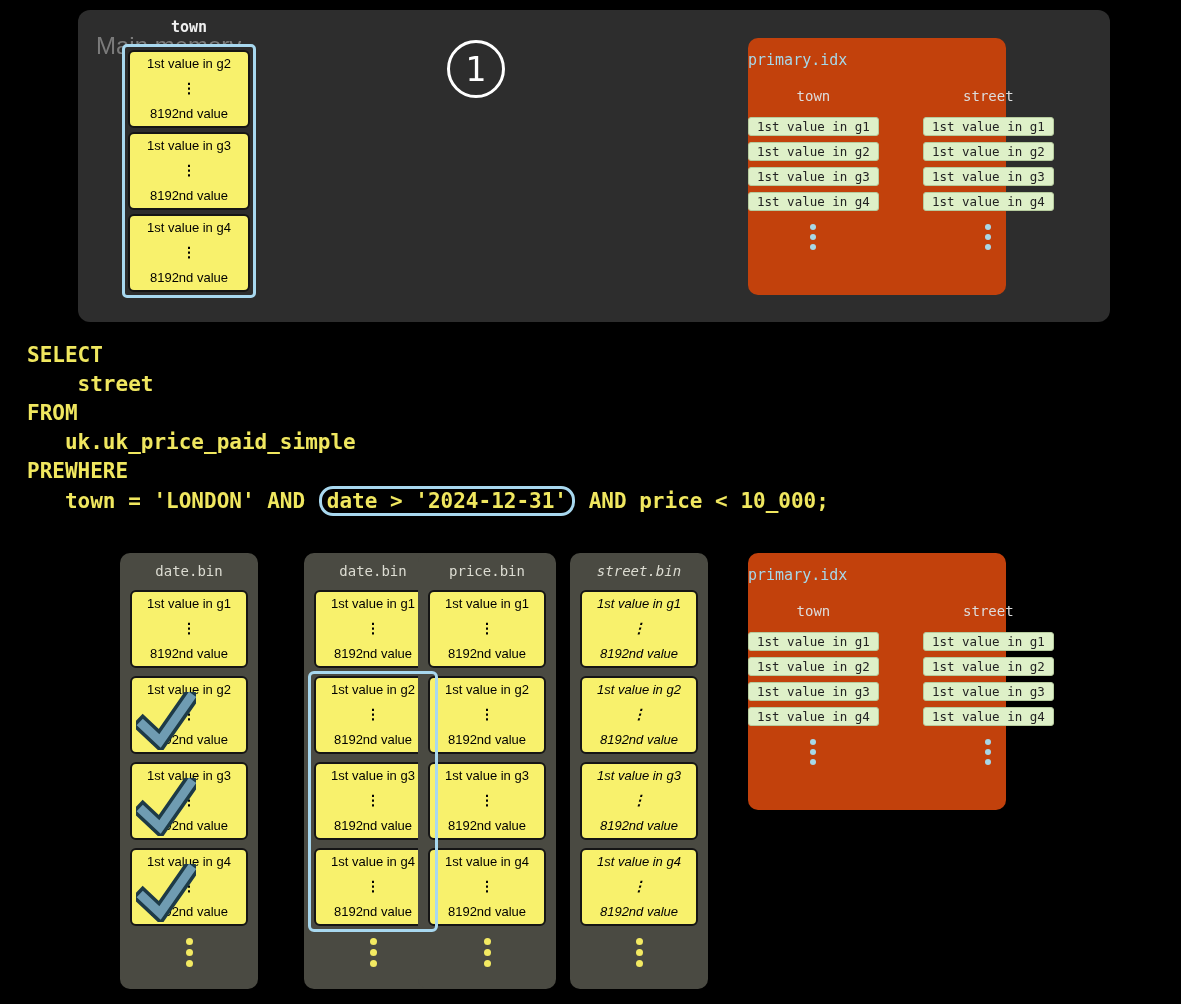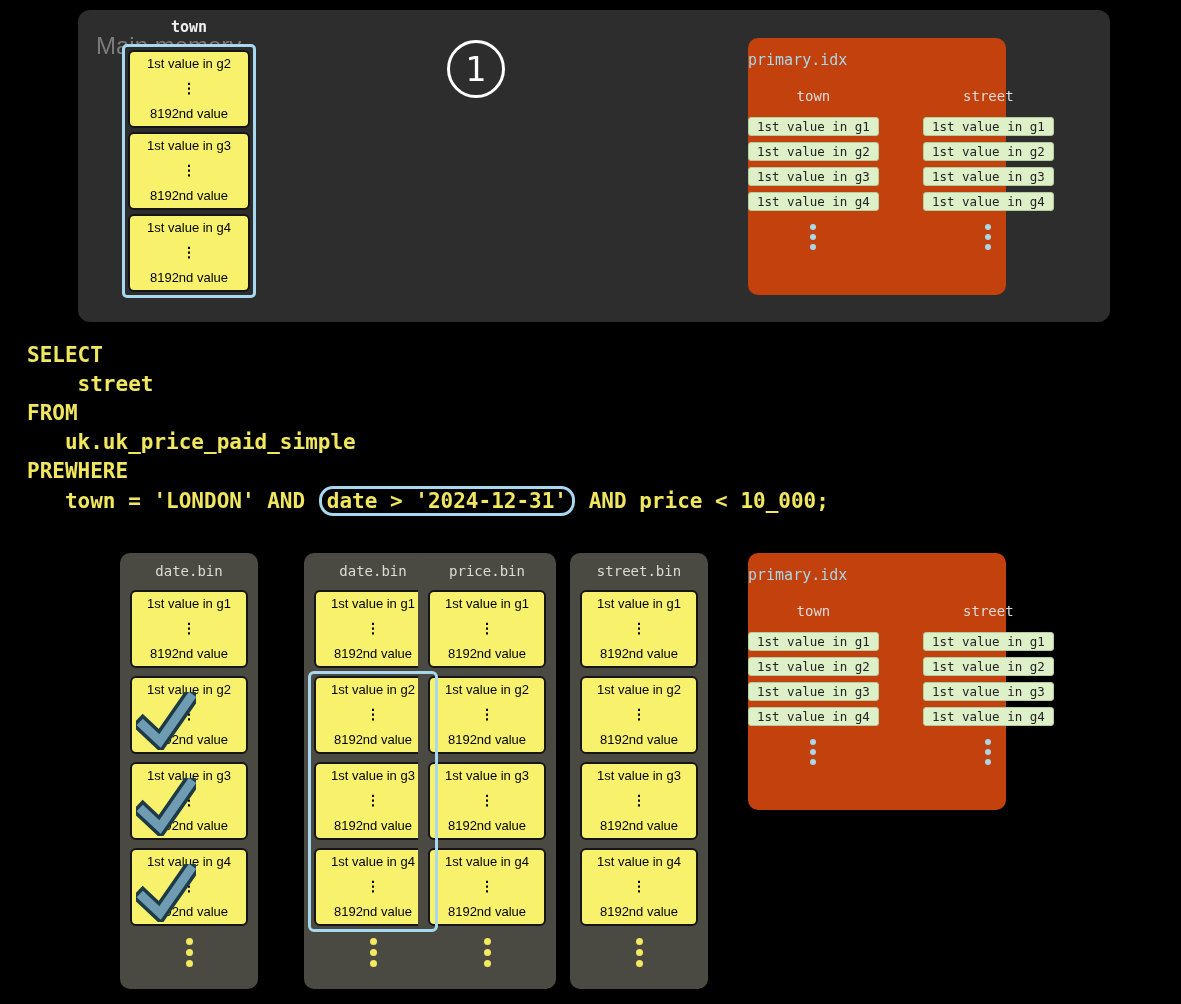--- a/index.html
+++ b/index.html
@@ -217,21 +217,21 @@
             <div class="gb-dots">⋮</div>
             <div class="gb-last">8192nd value</div>
           </div>
         </div>
         <div class="dots">
           <div class="dot"></div>
           <div class="dot"></div>
           <div class="dot"></div>
         </div>
       </div>
-      <div class="bin" style="left: 570px;">
+      <div class="bin" style="left: 570px; font-style: italic;">
         <div class="bin-title mono">street.bin</div>
         <div class="bin-blocks">
           <div class="gblock">
             <div class="gb-first">1st value in g1</div>
             <div class="gb-dots">⋮</div>
             <div class="gb-last">8192nd value</div>
           </div>
           <div class="gblock">
             <div class="gb-first">1st value in g2</div>
             <div class="gb-dots">⋮</div>

